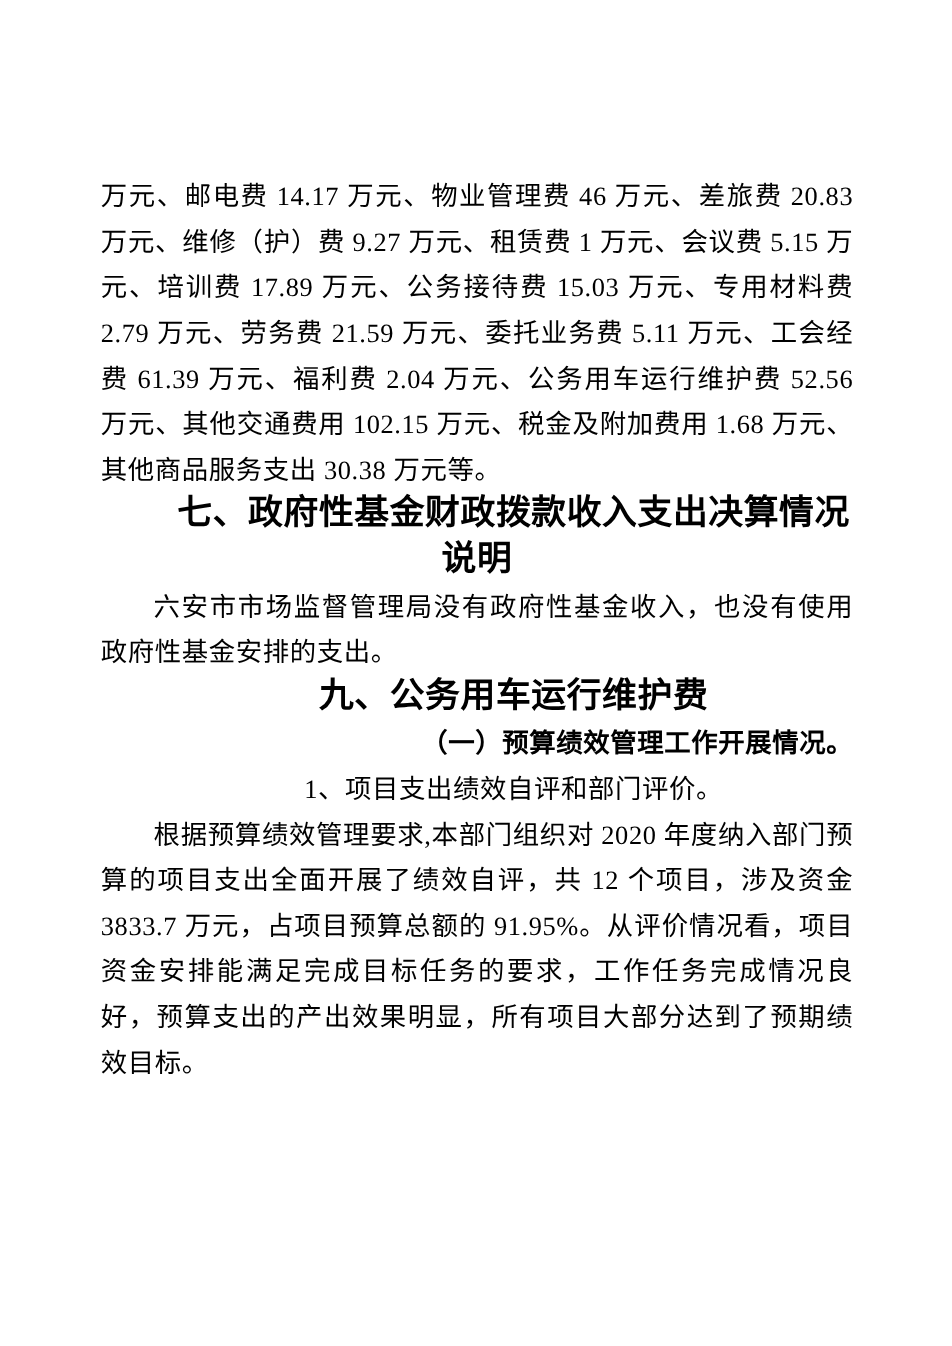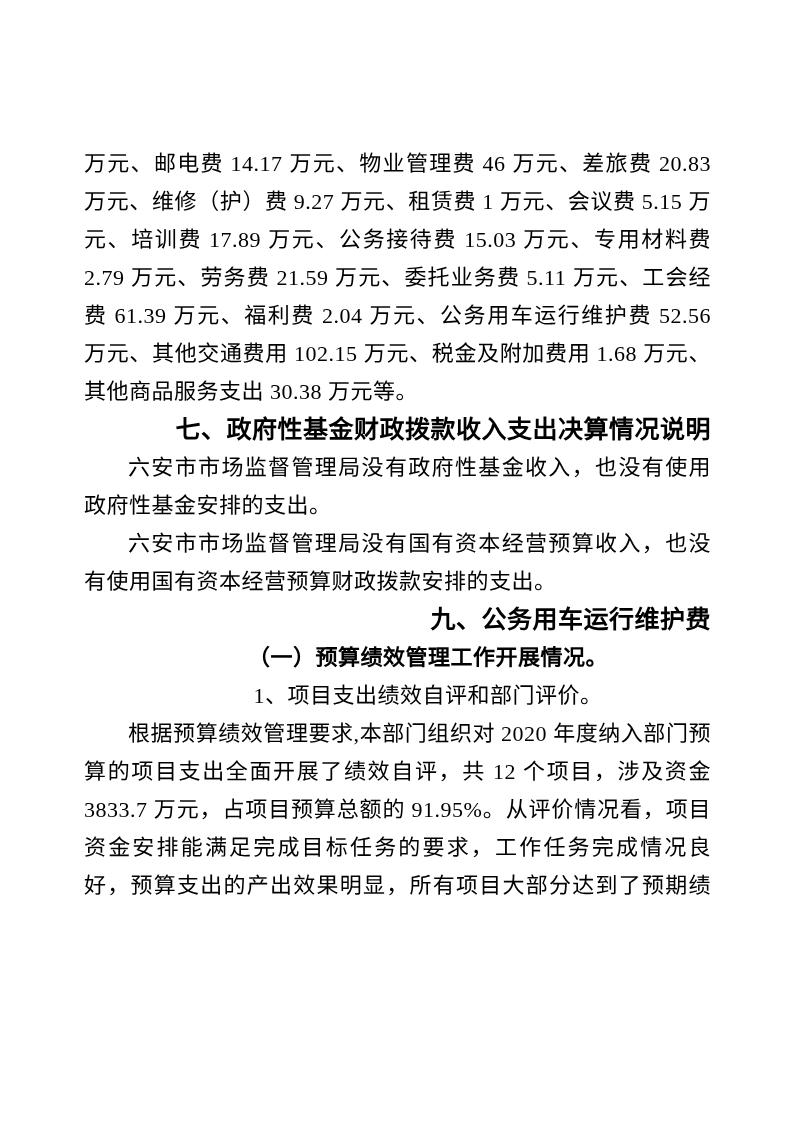--- a/index.html
+++ b/index.html
@@ -27,30 +27,30 @@
     padding: 0;
     font-size: 22px;
     line-height: 38px;
     letter-spacing: 0.5px;
     text-align: justify;
   }
   p.para.body.indent {
     text-indent: 44px;
   }
   p.para.heading {
-    font-family: Liberation Serif, serif;
+    font-family: Liberation Mono, monospace;
     font-weight: bold;
     text-indent: 61px;
-    text-align: right;
-    font-size: 25px;
+    text-align: center;
+    font-size: 29px;
   }
   p.para.subheading {
     font-weight: bold;
     text-indent: 61px;
-    text-align: center;
+    text-align: right;
   }
   p.para.list-item {
     text-indent: 61px;
     text-align: center;
   }
   .page-number {
     position: absolute;
     top: 992px;
     left: 648px;
     font-size: 20px;
@@ -60,21 +60,20 @@
   }
 </style>
 </head>
 <body>
 
 <div class="page">
   <div class="content">
       <p class="para body">万元、邮电费 14.17 万元、物业管理费 46 万元、差旅费 20.83 万元、维修（护）费 9.27 万元、租赁费 1 万元、会议费 5.15 万元、培训费 17.89 万元、公务接待费 15.03 万元、专用材料费 2.79 万元、劳务费 21.59 万元、委托业务费 5.11 万元、工会经费 61.39 万元、福利费 2.04 万元、公务用车运行维护费 52.56 万元、其他交通费用 102.15 万元、税金及附加费用 1.68 万元、其他商品服务支出 30.38 万元等。</p>
       <p class="para heading">七、政府性基金财政拨款收入支出决算情况说明</p>
       <p class="para body indent">六安市市场监督管理局没有政府性基金收入，也没有使用政府性基金安排的支出。</p>
-      <p class="para body indent">六安市市场监督管理局没有国有资本经营预算收入，也没有使用国有资本经营预算财政拨款安排的支出。</p>
       <p class="para heading">九、公务用车运行维护费</p>
       <p class="para subheading">（一）预算绩效管理工作开展情况。</p>
       <p class="para list-item">1、项目支出绩效自评和部门评价。</p>
       <p class="para body indent">根据预算绩效管理要求,本部门组织对 2020 年度纳入部门预算的项目支出全面开展了绩效自评，共 12 个项目，涉及资金 3833.7 万元，占项目预算总额的 91.95%。从评价情况看，项目资金安排能满足完成目标任务的要求，工作任务完成情况良好，预算支出的产出效果明显，所有项目大部分达到了预期绩效目标。</p>
       <p class="para body indent">本部门共组织对“市场监管局专项业务费”1 个项目开展了</p>
     </div>
   <div class="page-number">-24-</div>
 </div>
 
 </body></html>

